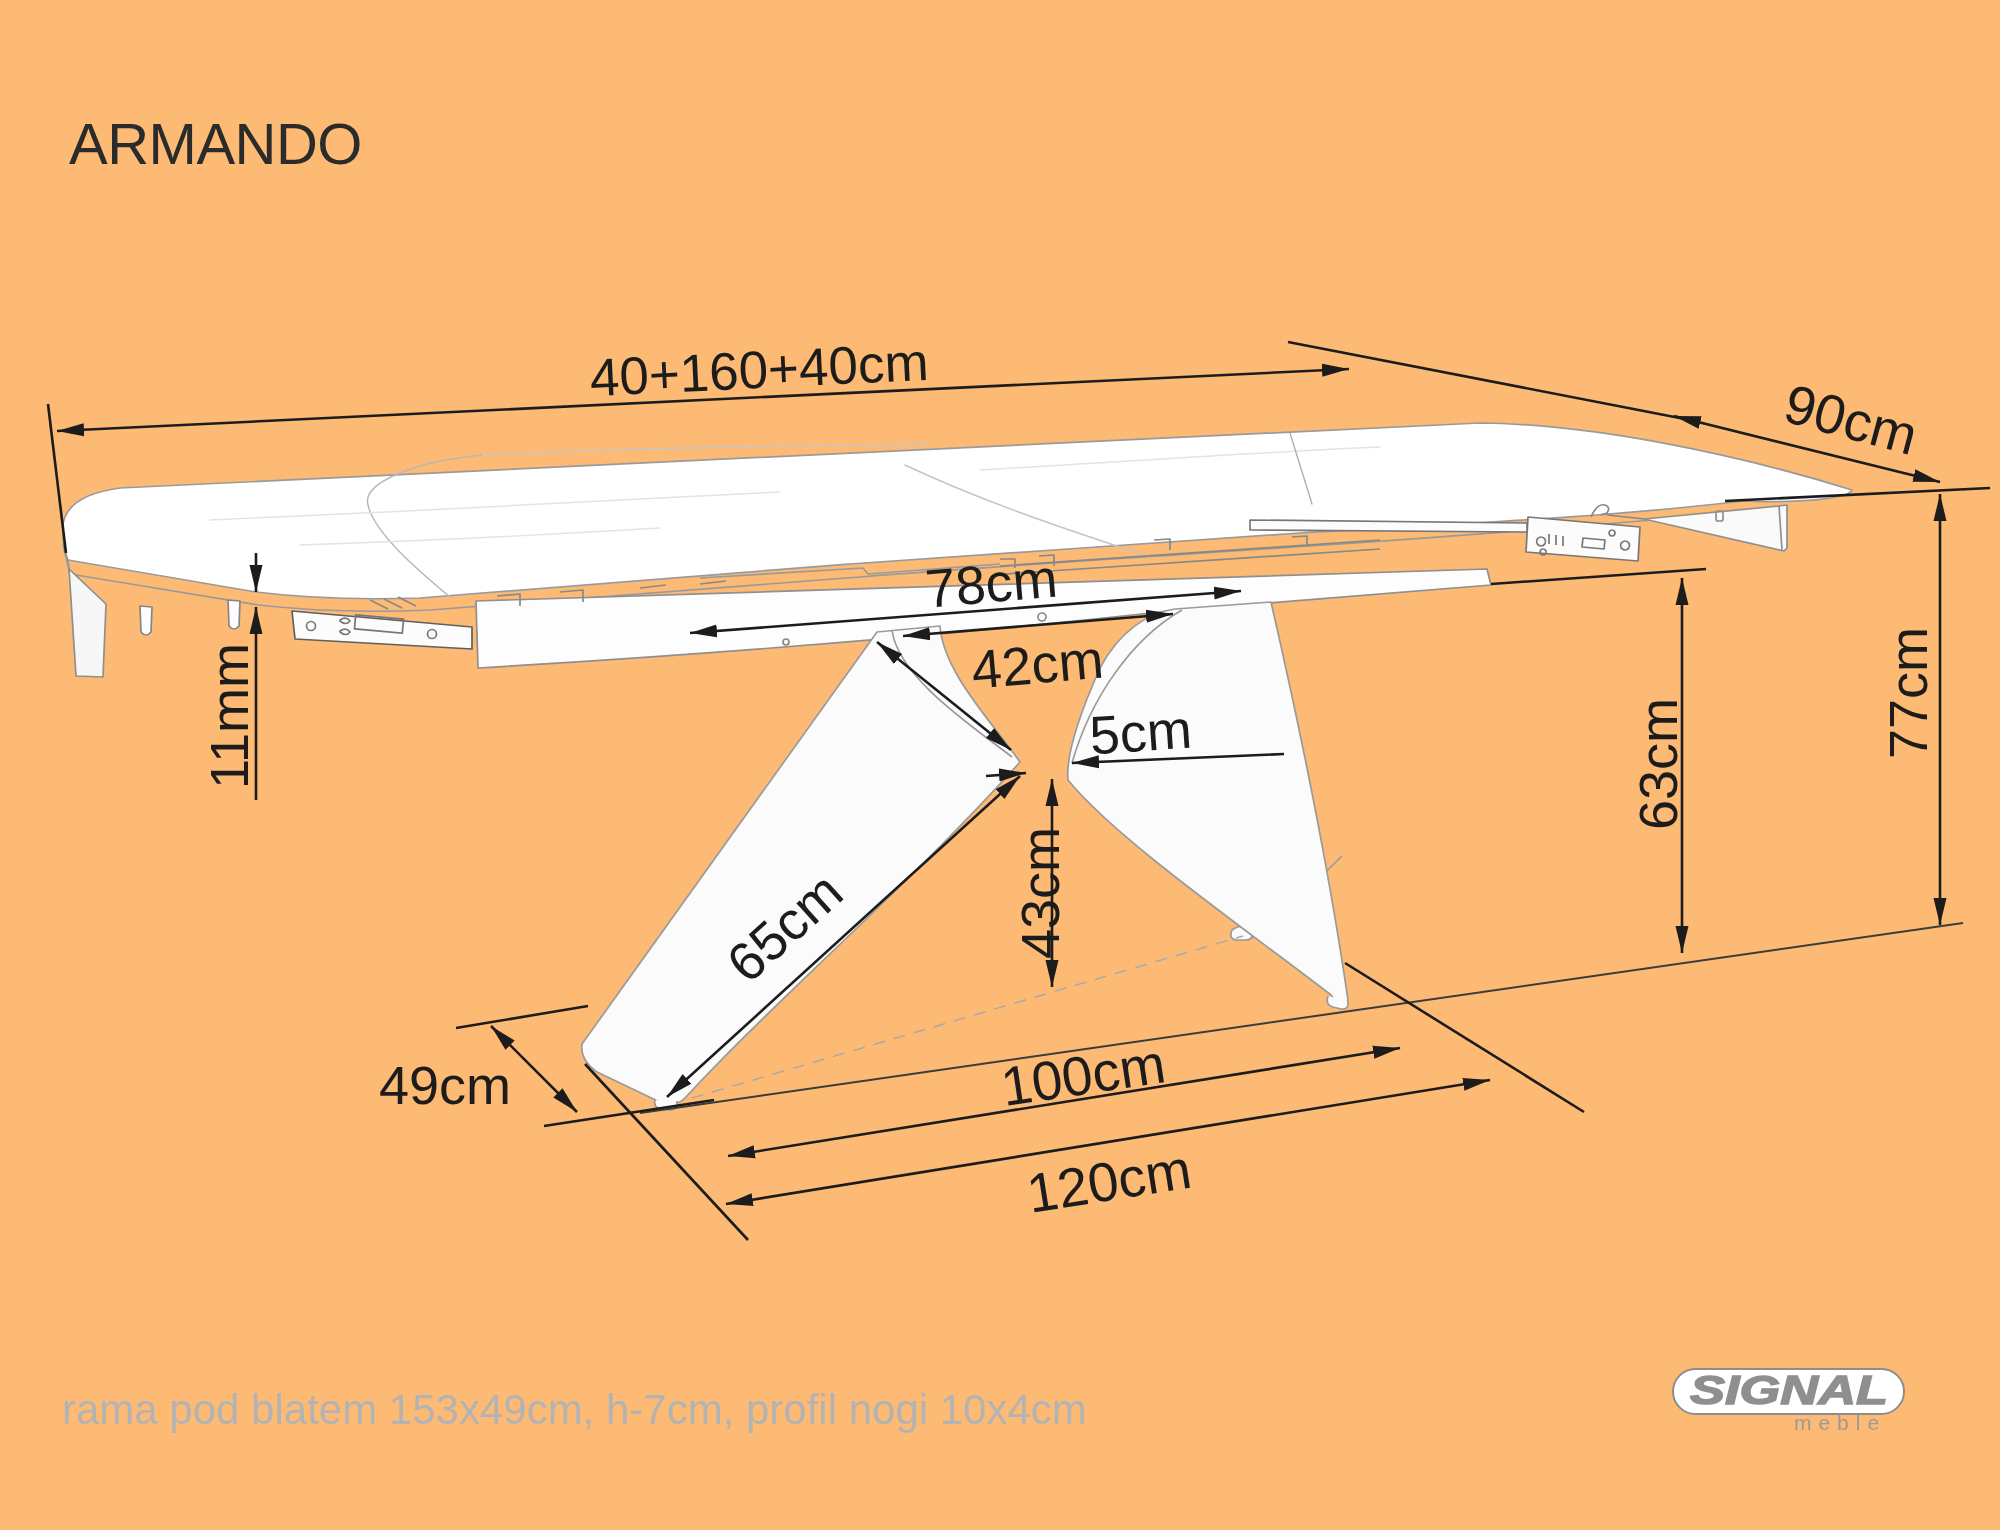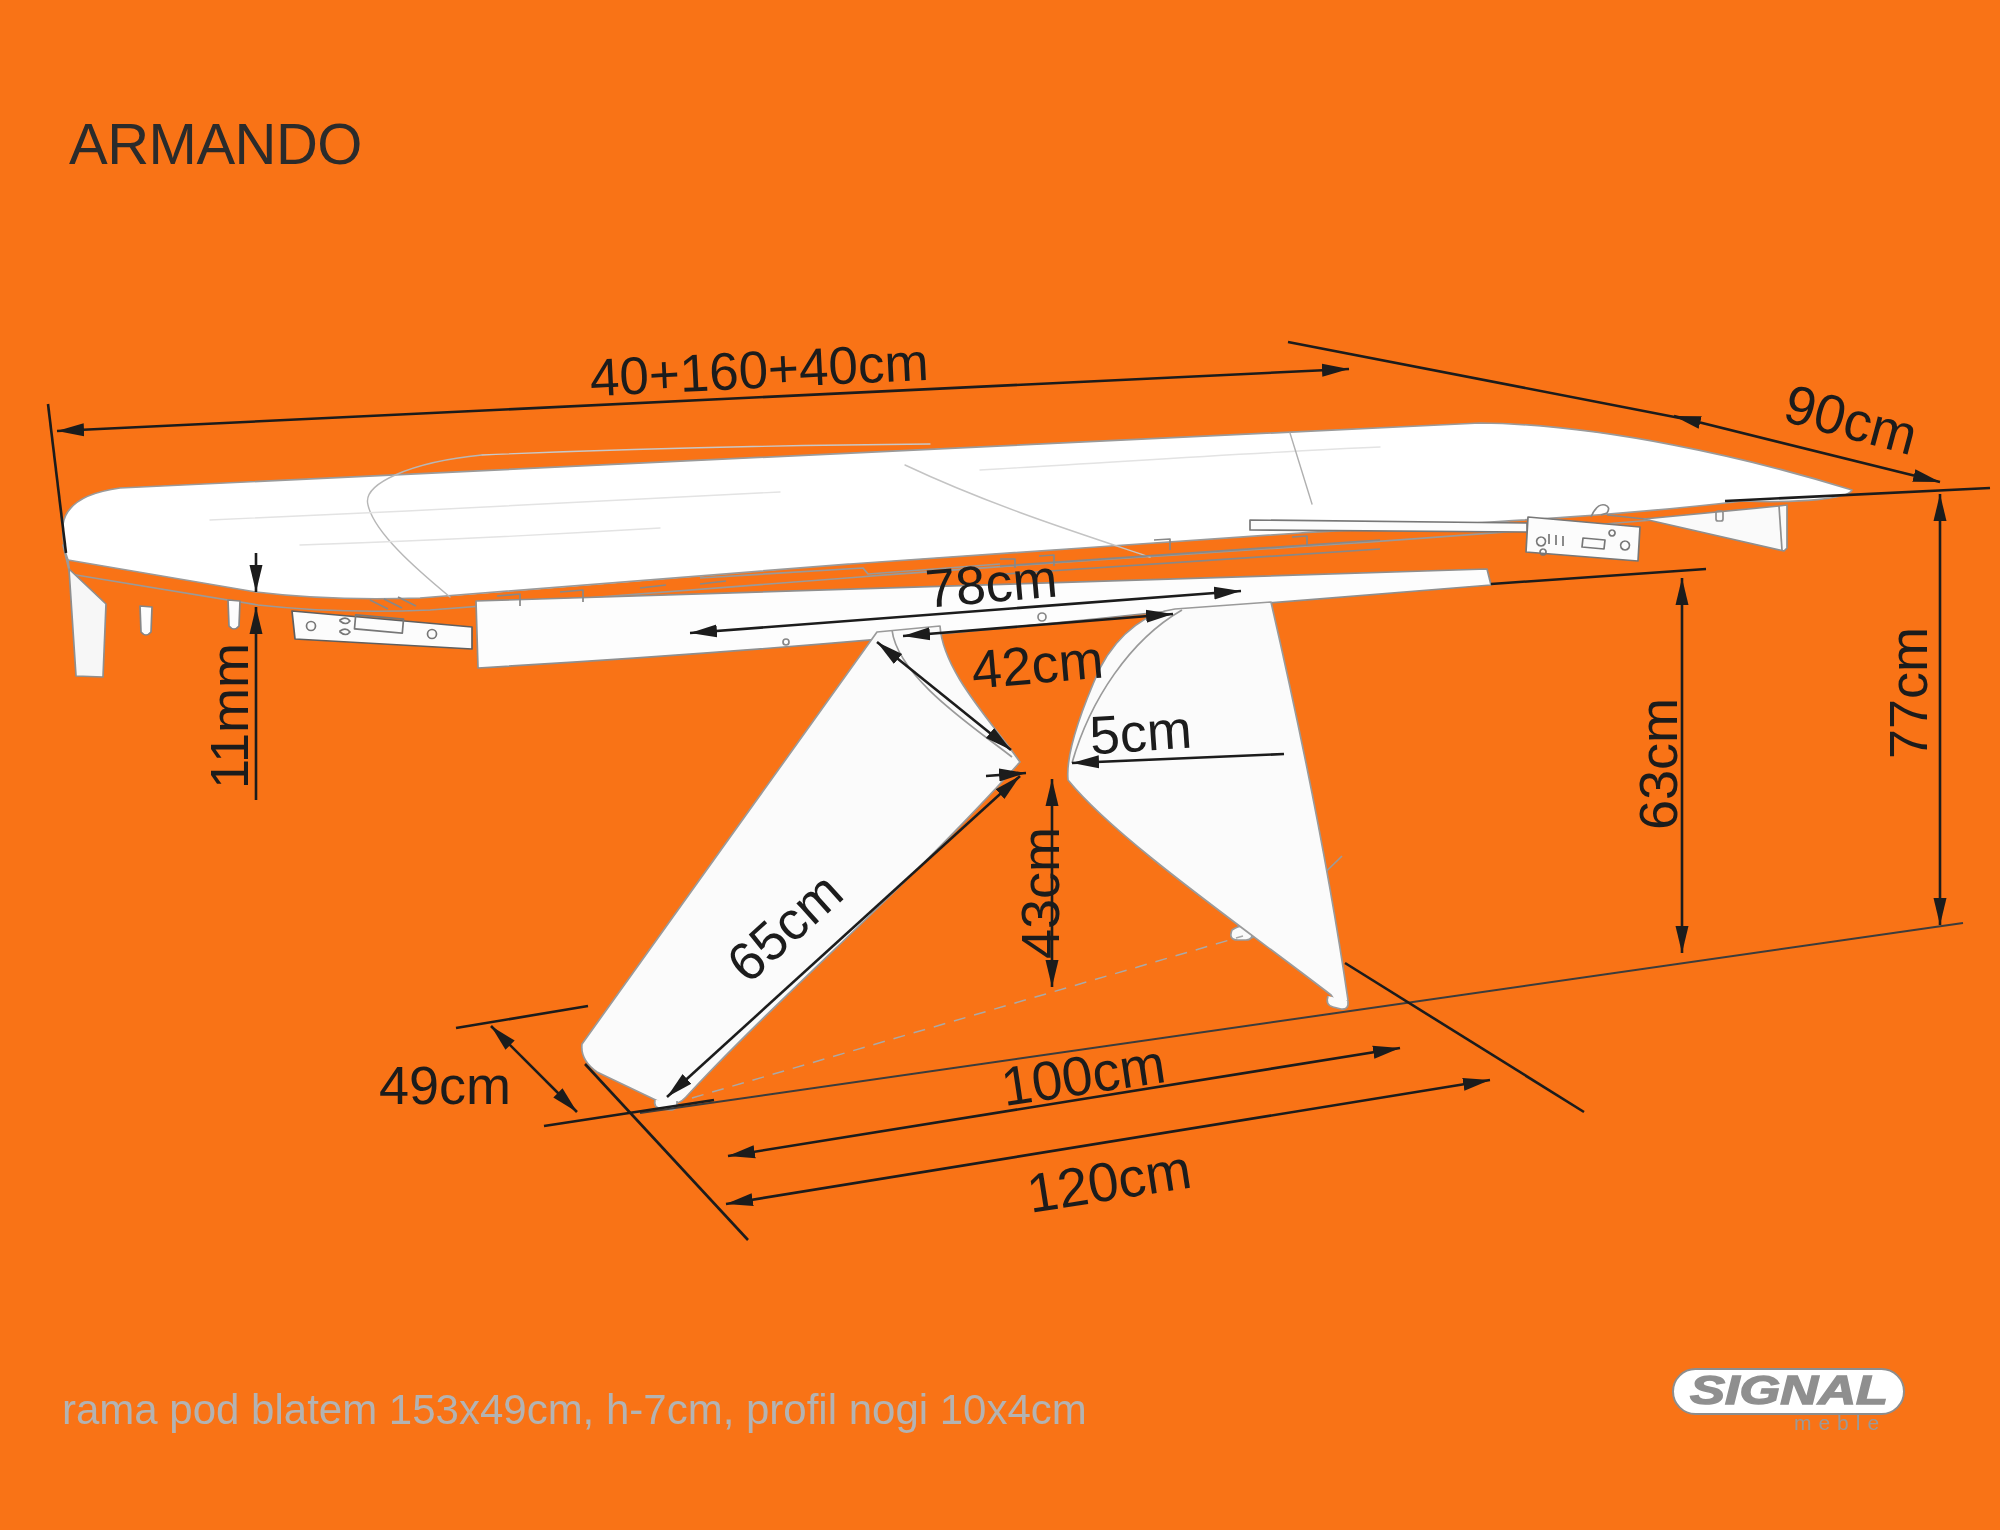--- a/index.html
+++ b/index.html
@@ -1,16 +1,16 @@
 <!DOCTYPE html>
 <html><head>
 <meta charset="utf-8">
 <style>
   html,body{margin:0;padding:0;background:#ffffff;}
-  .page{position:relative;width:2000px;height:1530px;background:#f97316;overflow:hidden;
+  .page{position:relative;width:2000px;height:1530px;background:#fdba74;overflow:hidden;
         font-family:"Liberation Sans", sans-serif;}
   svg{position:absolute;left:0;top:0;}
   text{font-family:"Liberation Sans", sans-serif;}
 </style>
 </head>
 <body>
 <div class="page">
 <svg width="2000" height="1530" viewBox="0 0 2000 1530">
 <defs>
   <marker id="ah" markerUnits="userSpaceOnUse" markerWidth="30" markerHeight="20" refX="27" refY="8" orient="auto-start-reverse">

